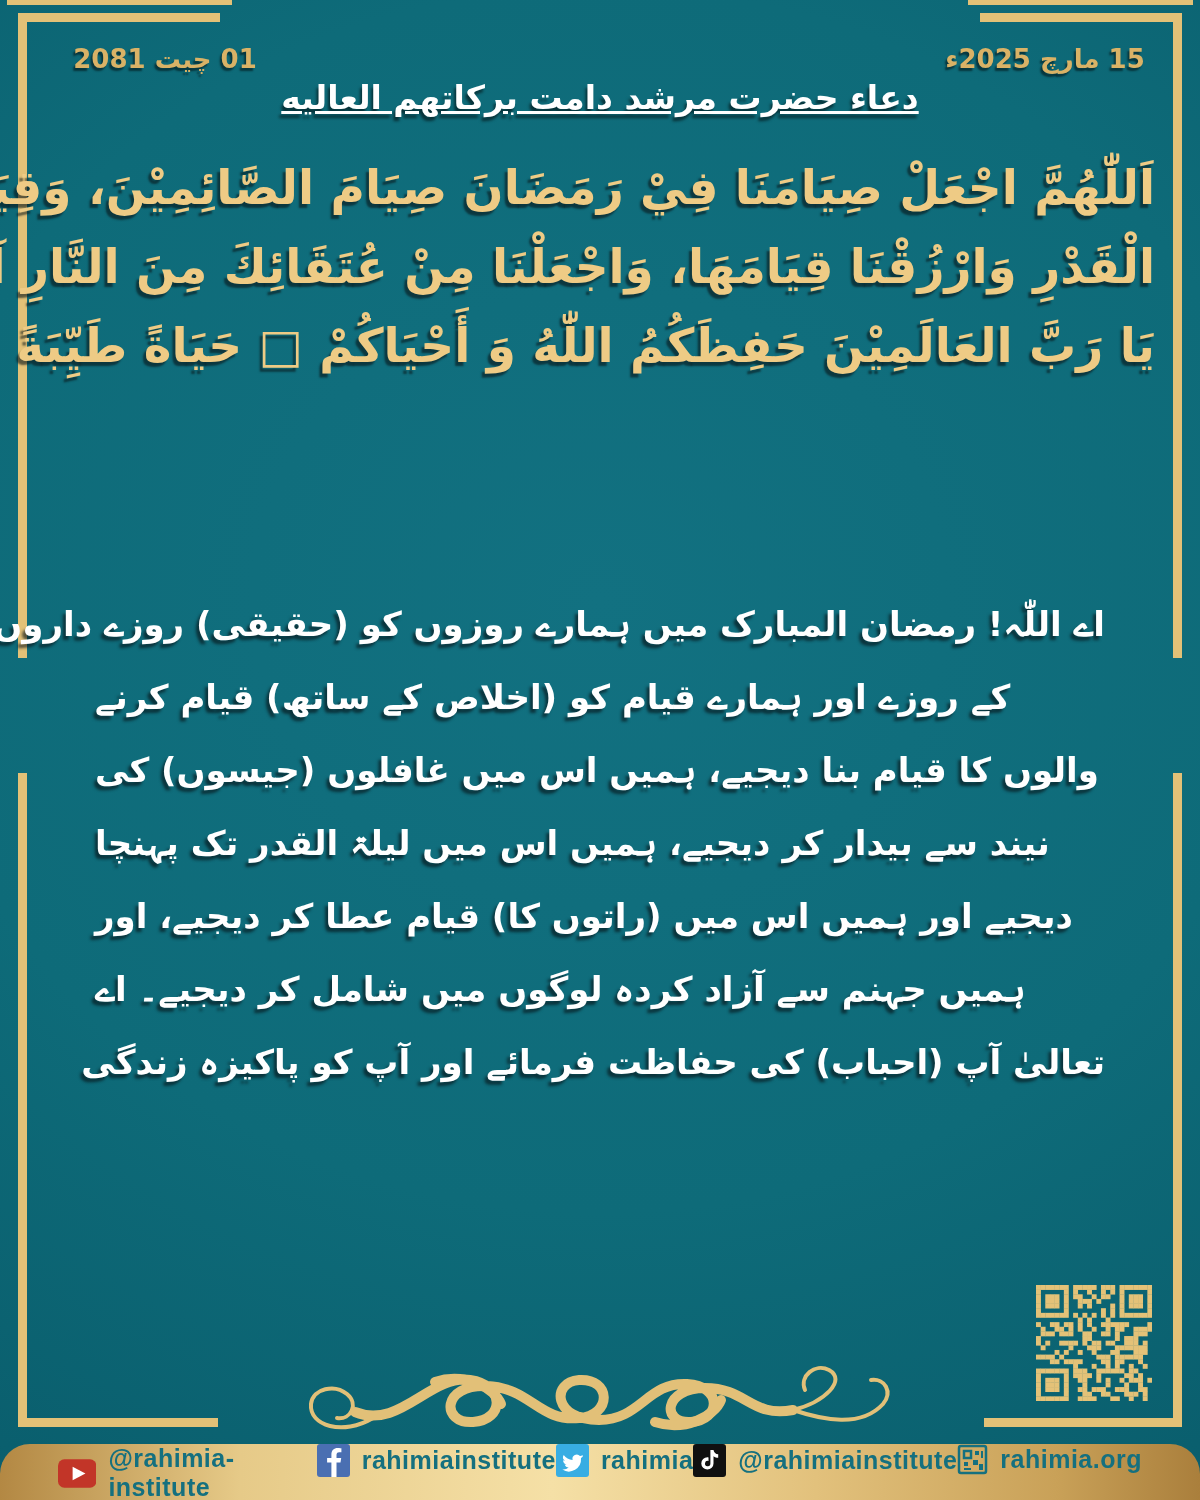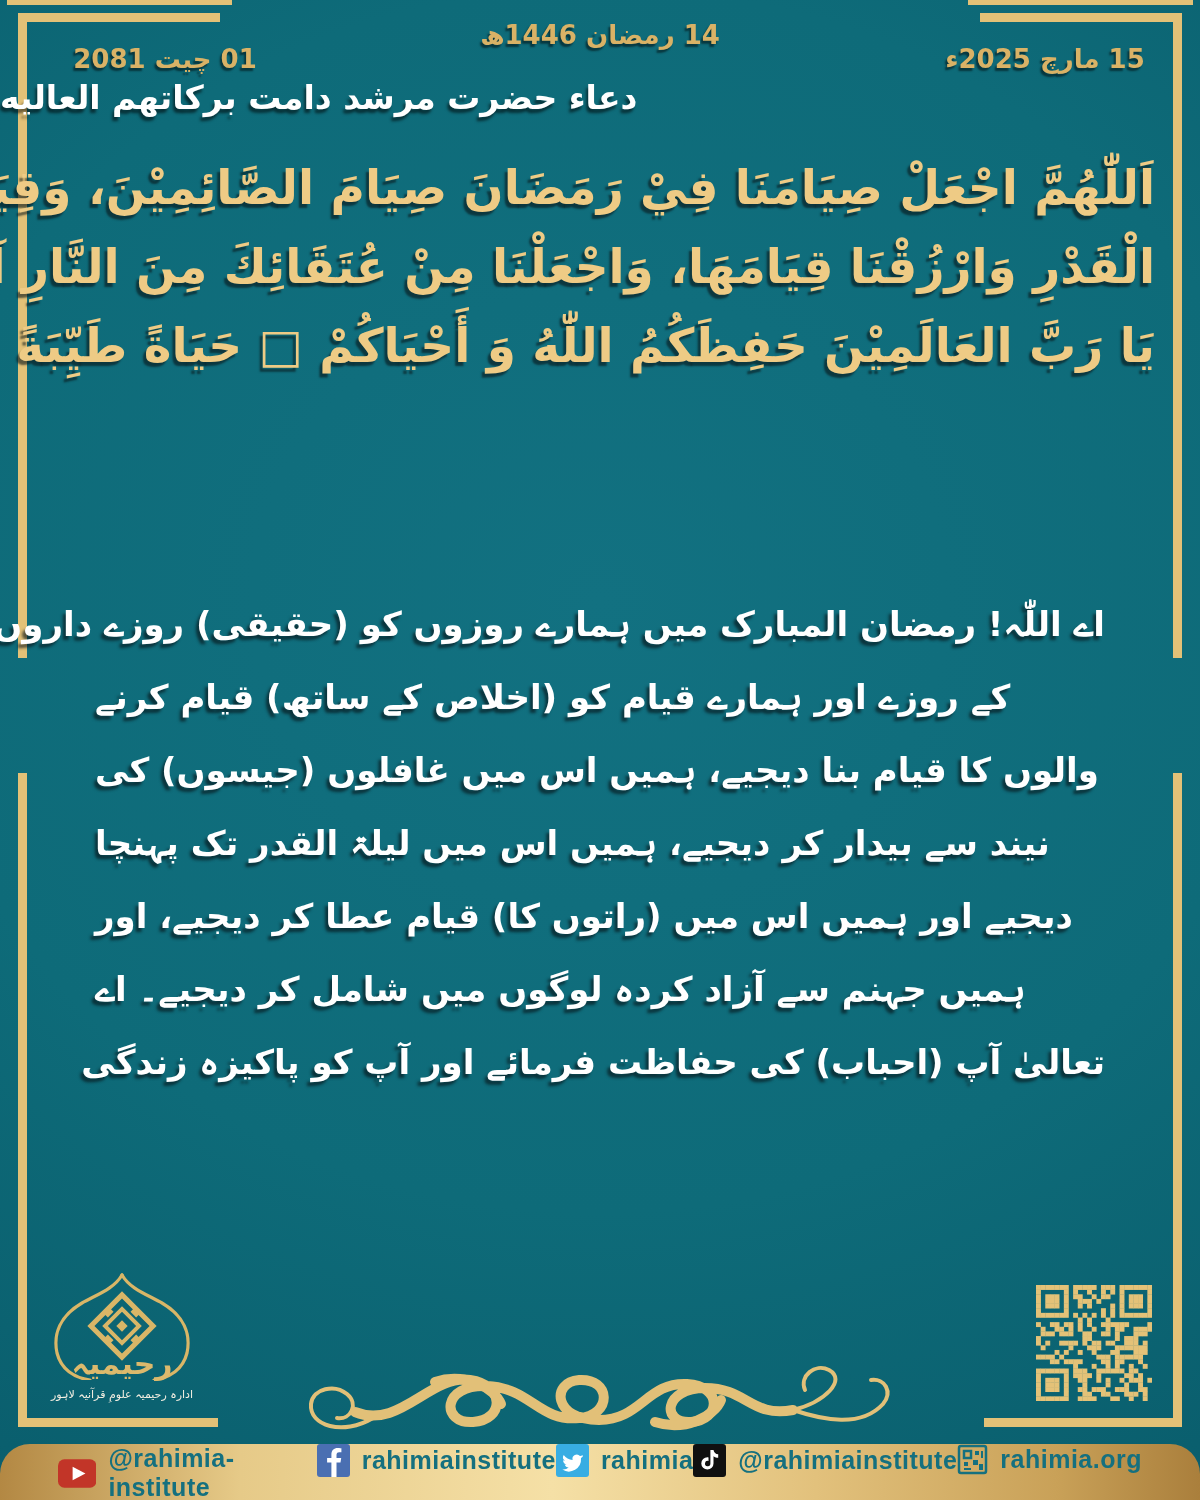--- a/index.html
+++ b/index.html
@@ -9,22 +9,22 @@
     background:radial-gradient(120% 85% at 50% 40%, #127181 0%, #0e6b79 48%, #0a5f6e 78%, #085868 100%);
   }
   
   .frame{position:absolute;background:#e3c177;}
   
   .date{position:absolute;color:#d9b266;font-size:26px;font-weight:bold;direction:rtl;
         text-shadow:-2px 3px 2px rgba(0,0,0,.5);text-align:center;}
   .hijri{left:0;right:0;top:20px;}
   .greg{left:930px;width:230px;top:44px;}
   .bikrami{left:60px;width:210px;top:44px;}
-  .title{position:absolute;left:0;right:0;top:78px;text-align:left;color:#ffffff;
-         font-size:33px;font-weight:bold;direction:rtl;text-shadow:-2px 4px 3px rgba(0,0,0,.55);}
+  .title{position:absolute;left:0;right:0;top:78px;text-align:center;color:#ffffff;
+         font-size:33px;font-weight:bold;direction:rtl;text-shadow:-2px 4px 3px rgba(0,0,0,.55);text-decoration:underline;}
   
   .arabic{position:absolute;left:45px;right:45px;top:148px;text-align:center;direction:rtl;}
   .arabic .line{font-size:47px;line-height:79px;font-weight:bold;color:#eecb85;
                 white-space:nowrap;text-shadow:-3px 4px 2px rgba(10,22,26,.62);}
   
   .urdu{position:absolute;left:95px;right:95px;top:588px;text-align:left;direction:rtl;}
   .urdu .line{font-size:34px;line-height:73px;font-weight:bold;color:#ffffff;
               white-space:nowrap;text-shadow:-3px 4px 3px rgba(8,20,24,.65);}
   
   .logo{position:absolute;left:36px;top:1270px;width:172px;height:152px;}
@@ -54,60 +54,40 @@
   <div class="frame" style="left:968px;top:0;width:225px;height:5px;"></div>
   <div class="frame" style="left:18px;top:13px;width:202px;height:9px;"></div>
   <div class="frame" style="left:980px;top:13px;width:202px;height:9px;"></div>
   <div class="frame" style="left:18px;top:13px;width:9px;height:645px;"></div>
   <div class="frame" style="left:18px;top:773px;width:9px;height:654px;"></div>
   <div class="frame" style="left:1173px;top:13px;width:9px;height:645px;"></div>
   <div class="frame" style="left:1173px;top:773px;width:9px;height:654px;"></div>
   <div class="frame" style="left:18px;top:1418px;width:200px;height:9px;"></div>
   <div class="frame" style="left:984px;top:1418px;width:198px;height:9px;"></div>
 
-  <div class="date hijri">14 رمضان 1446ھ</div>
   <div class="date greg">15 مارچ 2025ء</div>
   <div class="date bikrami">01 چیت 2081</div>
   <div class="title">دعاء حضرت مرشد دامت برکاتهم العالیه</div>
 
   <div class="arabic">
     <div class="line">اَللّٰهُمَّ اجْعَلْ صِيَامَنَا فِيْ رَمَضَانَ صِيَامَ الصَّائِمِيْنَ، وَقِيَامَنَا قِيَامَ</div>
     <div class="line">الْقَدْرِ وَارْزُقْنَا قِيَامَهَا، وَاجْعَلْنَا مِنْ عُتَقَائِكَ مِنَ النَّارِ آمِـــيْن</div>
     <div class="line">يَا رَبَّ العَالَمِيْنَ حَفِظَكُمُ اللّٰهُ وَ أَحْيَاكُمْ □ حَيَاةً طَيِّبَةً</div>
   </div>
 
   <div class="urdu">
     <div class="line">اے اللّٰہ! رمضان المبارک میں ہمارے روزوں کو (حقیقی) روزے داروں</div>
     <div class="line">کے روزے اور ہمارے قیام کو (اخلاص کے ساتھ) قیام کرنے</div>
     <div class="line">والوں کا قیام بنا دیجیے، ہمیں اس میں غافلوں (جیسوں) کی</div>
     <div class="line">نیند سے بیدار کر دیجیے، ہمیں اس میں لیلۃ القدر تک پہنچا</div>
     <div class="line">دیجیے اور ہمیں اس میں (راتوں کا) قیام عطا کر دیجیے، اور</div>
     <div class="line">ہمیں جہنم سے آزاد کردہ لوگوں میں شامل کر دیجیے۔ اے</div>
     <div class="line">تعالیٰ آپ (احباب) کی حفاظت فرمائے اور آپ کو پاکیزہ زندگی</div>
   </div>
 
-  <div class="logo">
-    <svg class="ic" width="172" height="110" viewBox="0 0 172 110">
-      <g fill="none" stroke="#d9b667" stroke-width="3.2" stroke-linecap="round">
-        <path d="M86,5 C78,19 60,25 46,33 C24,46 17,64 21,83 C25,99 38,108 54,110"></path>
-        <path d="M86,5 C94,19 112,25 126,33 C148,46 155,64 151,83 C147,99 134,108 118,110"></path>
-      </g>
-      <g transform="rotate(45 86 56)">
-        <rect x="64" y="34" width="44" height="44" fill="none" stroke="#d9b667" stroke-width="5"></rect>
-        <rect x="74" y="44" width="24" height="24" fill="none" stroke="#d9b667" stroke-width="4"></rect>
-        <rect x="82" y="52" width="8" height="8" fill="#d9b667"></rect>
-        <rect x="64" y="52" width="6" height="8" fill="#d9b667"></rect>
-        <rect x="102" y="52" width="6" height="8" fill="#d9b667"></rect>
-        <rect x="82" y="34" width="8" height="6" fill="#d9b667"></rect>
-        <rect x="82" y="72" width="8" height="6" fill="#d9b667"></rect>
-      </g>
-    </svg>
-    <div class="wordmark">رحیمیہ</div>
-    <div class="subtitle">ادارہ رحیمیہ علومِ قرآنیہ لاہور</div>
-  </div>
 
   <svg class="flourish ic" width="615" height="82" viewBox="0 0 615 82">
     <g stroke="#e2c078" fill="none" stroke-linecap="round">
       <path stroke-width="4" d="M78,58 C48,76 14,66 16,44 C18,28 40,24 52,34 C64,44 56,60 42,58"></path>
       <path stroke-width="10" d="M60,52 C105,70 135,14 175,20 C210,25 210,60 178,62 C146,64 146,24 192,26 C236,28 244,62 284,58 C318,55 316,18 284,20 C256,22 258,60 304,60 C346,60 352,22 392,24 C428,26 426,60 396,62 C366,64 368,28 410,28 C452,28 456,58 498,50"></path>
       <path stroke-width="10" d="M140,22 C170,12 200,28 206,44"></path>
       <path stroke-width="10" d="M360,62 C390,72 420,56 426,40"></path>
       <path stroke-width="4" d="M498,50 C530,42 552,20 534,10 C520,3 504,16 510,30"></path>
       <path stroke-width="4" d="M498,50 C528,60 566,68 588,44 C598,32 590,18 576,20"></path>
     </g>

